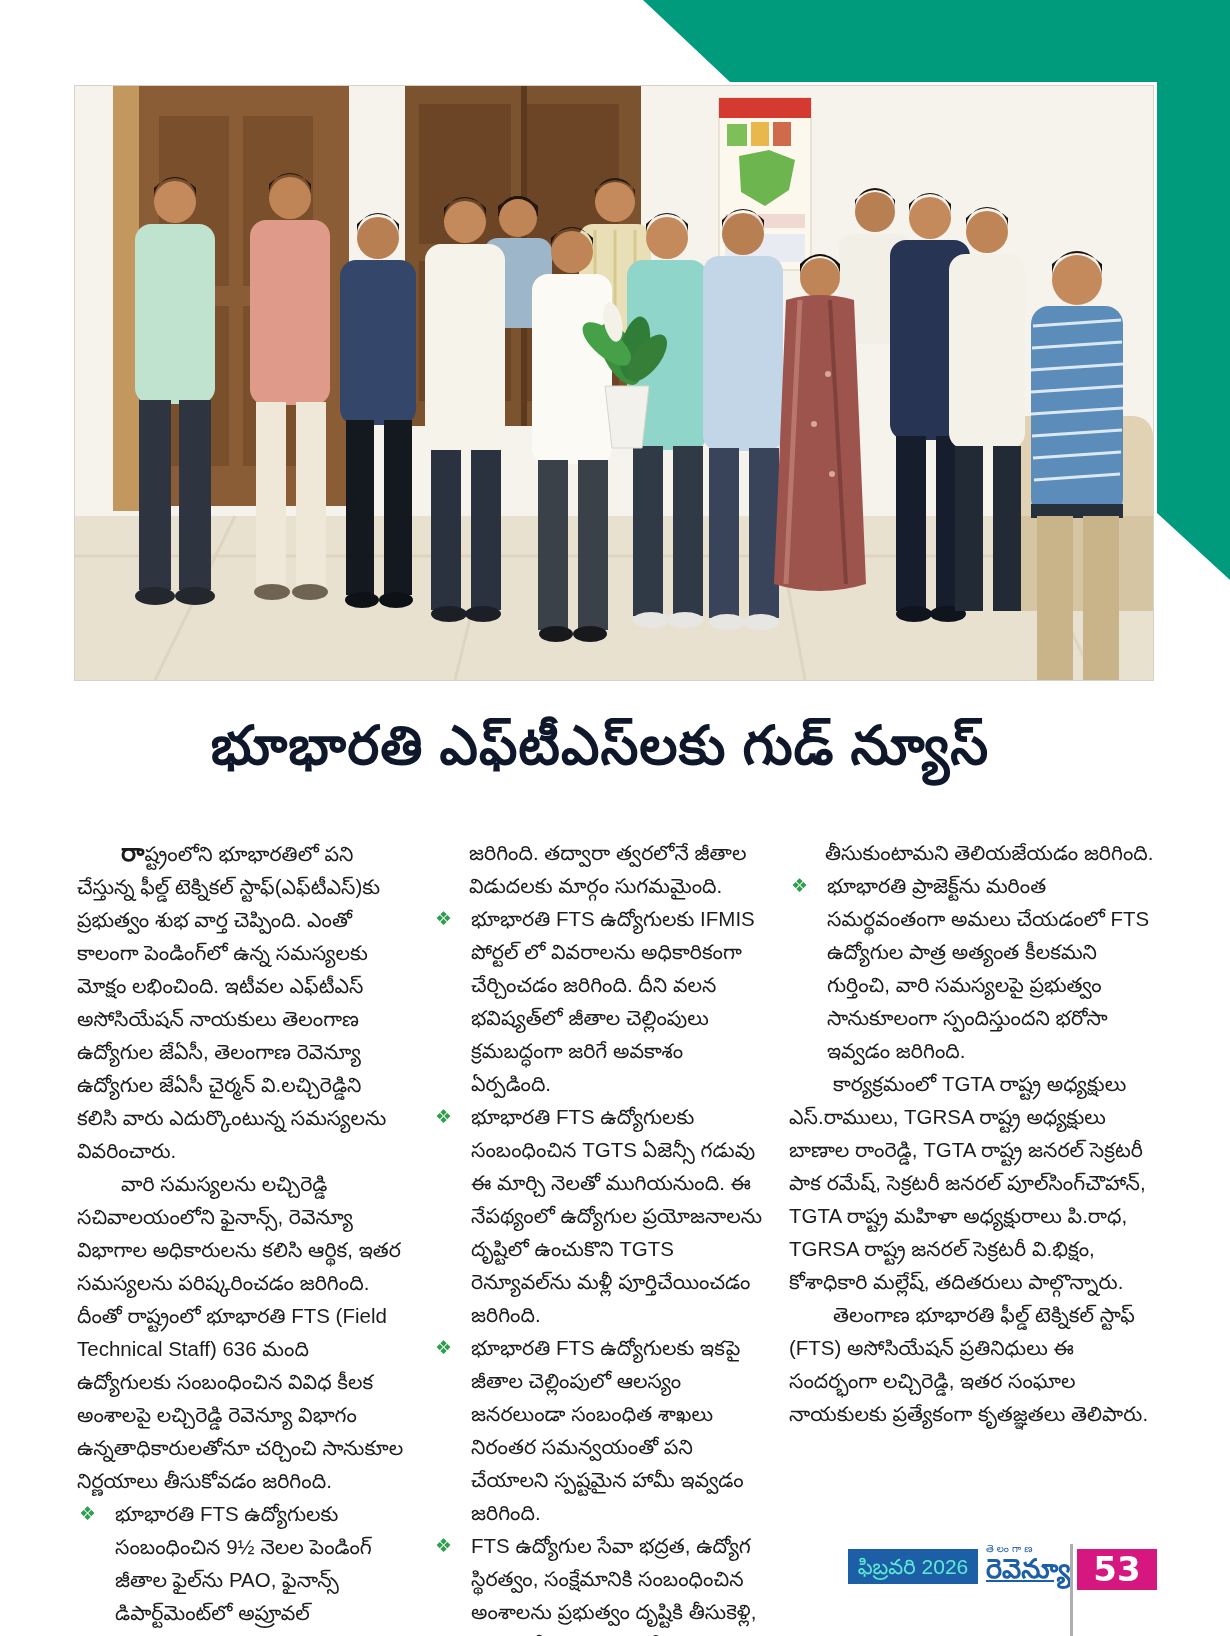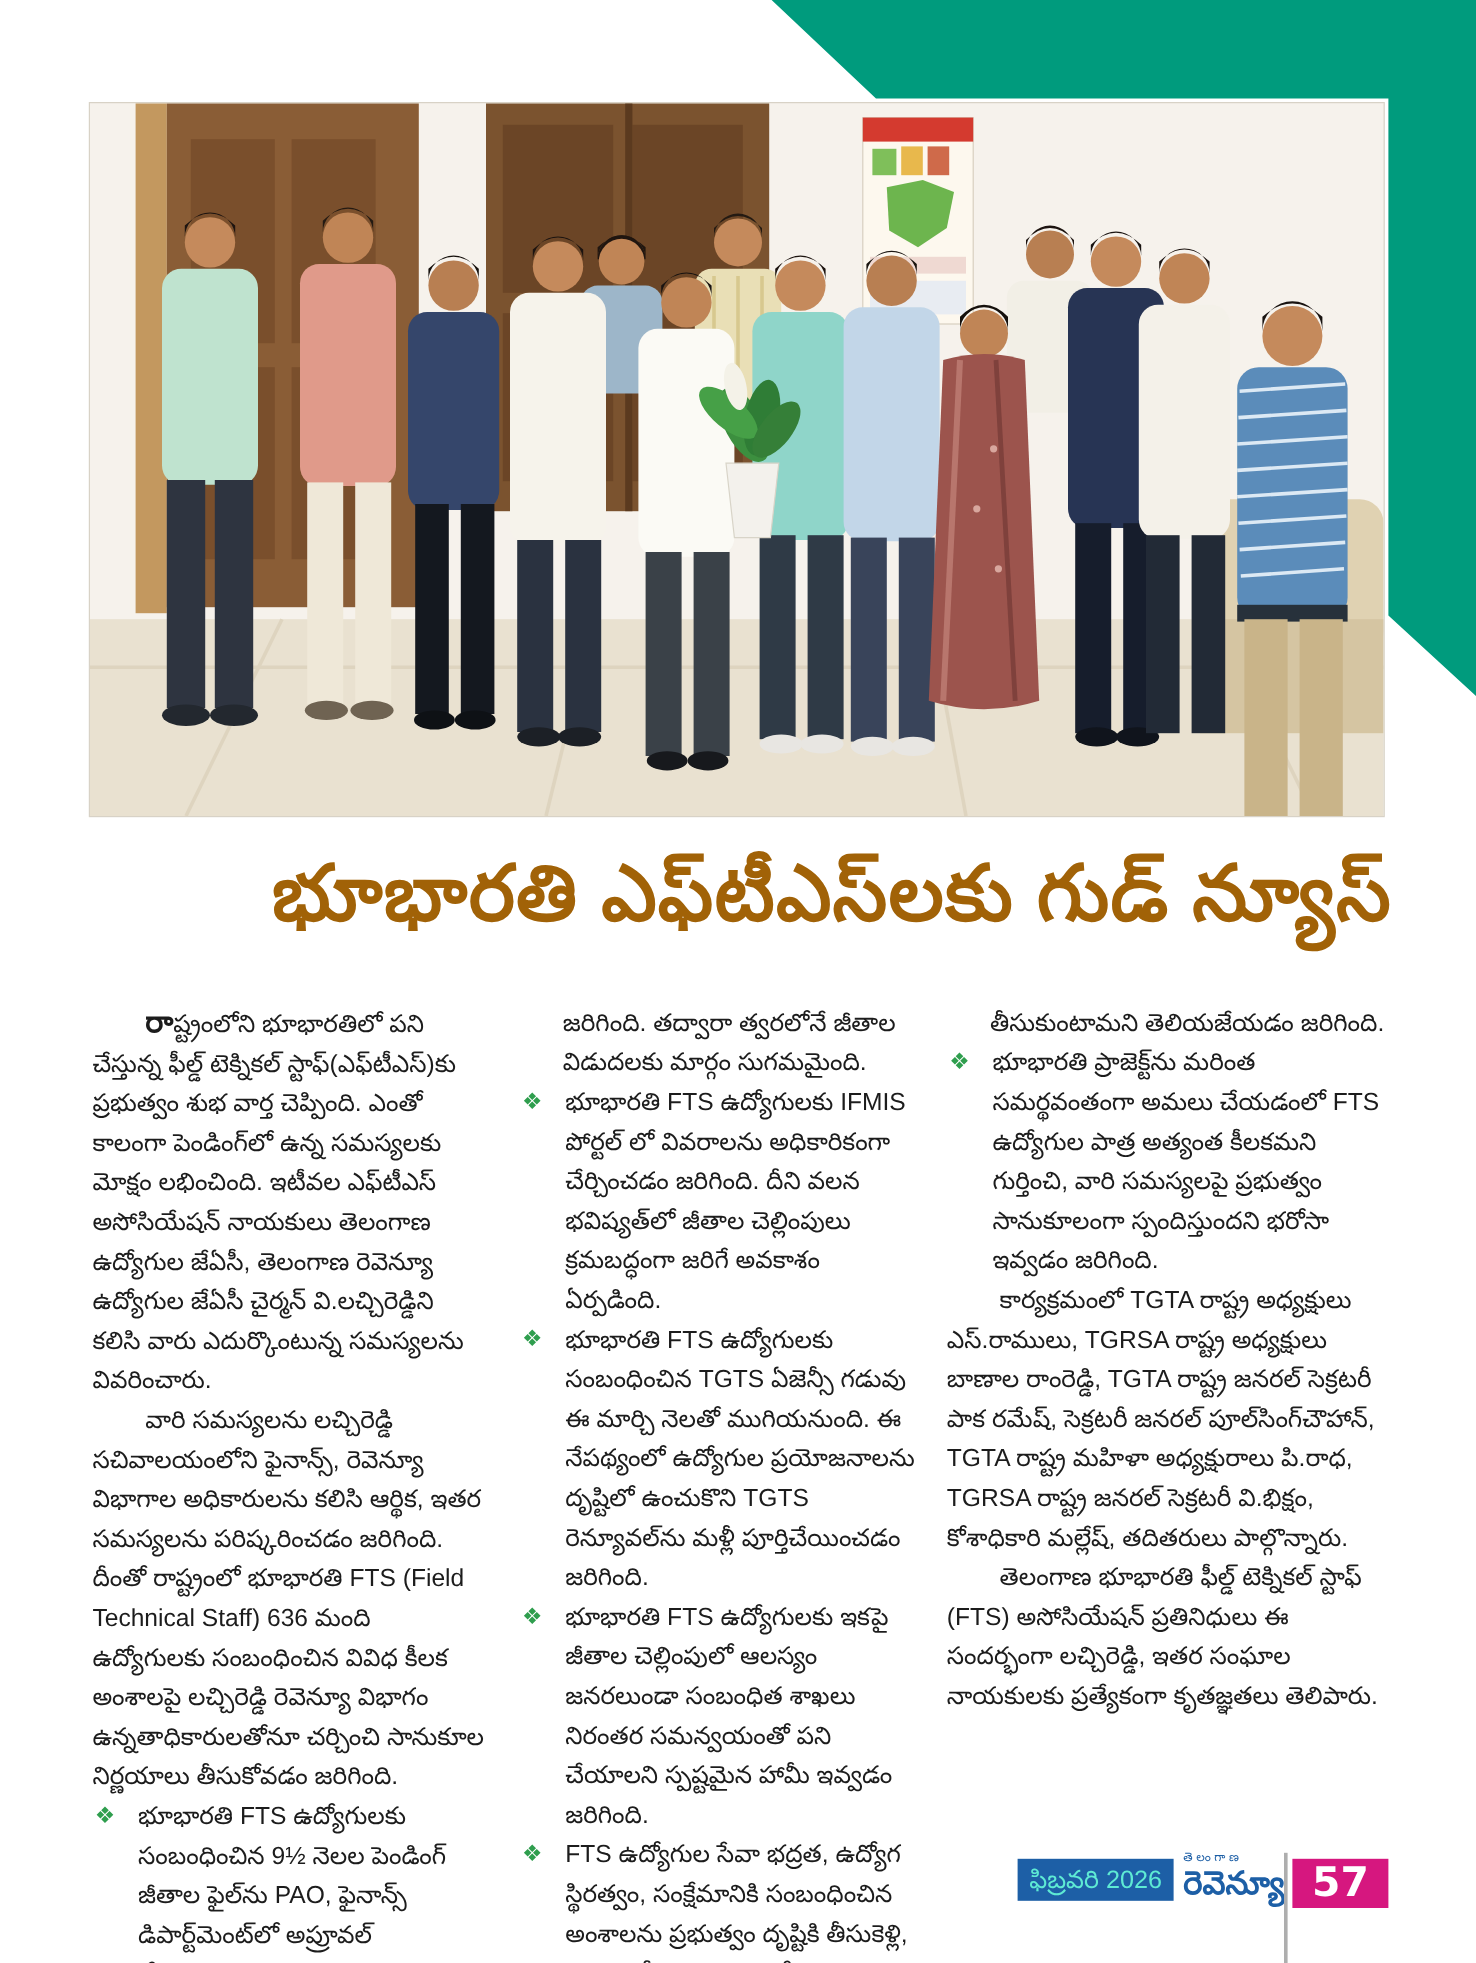--- a/index.html
+++ b/index.html
@@ -8,21 +8,21 @@
     font-family:"Liberation Sans",sans-serif;overflow:hidden;color:#1e1e1e;
   }
   
   .accent-svg{position:absolute;left:0;top:0;width:1230px;height:1636px;pointer-events:none;}
   
   .photo-wrap{position:absolute;left:75px;top:86px;width:1078px;height:594px;outline:1px solid #d8d2c6;background:#f3efe8;}
   .photo-wrap svg{display:block;}
   
   .headline{
     position:absolute;left:40px;top:692px;width:1120px;height:110px;
-    text-align:right;color:#a16207;font-weight:bold;font-size:65px;line-height:106px;
+    text-align:center;color:#0f172a;font-weight:bold;font-size:54px;line-height:106px;
     letter-spacing:1px;white-space:nowrap;
   }
   
   .article{position:absolute;left:77px;top:836px;width:1078px;display:flex;}
   .col{font-size:20.5px;line-height:33px;color:#1c1c1c;}
   .col1{width:330px;margin-right:26px;}
   .col2{width:330px;margin-right:26px;}
   .col3{width:366px;}
   .para{margin:0;text-indent:44px;}
   .para.noindent{text-indent:0;}
@@ -31,21 +31,21 @@
   .bullet .marker{flex:0 0 36px;color:#2f9e4e;font-size:19px;padding-left:2px;}
   .bullet .btext{flex:1;}
   .cont-block{padding-left:36px;}
   
   .date-box{
     position:absolute;left:848px;top:1549px;width:130px;height:35px;background:#1d5fa6;
     color:#5eead4;font-size:21px;text-align:center;line-height:35px;
   }
   .brand{position:absolute;left:986px;top:1544px;width:86px;color:#1d5fa6;line-height:1;}
   .brand .brand-top{font-size:10px;letter-spacing:3px;display:block;}
-  .brand .brand-main{font-size:27px;font-weight:bold;display:block;margin-top:2px;letter-spacing:0px;}
+  .brand .brand-main{font-size:27px;font-weight:bold;display:block;margin-top:2px;letter-spacing:0px;text-decoration:underline;}
   .vrule{position:absolute;left:1070px;top:1544px;width:3px;height:92px;background:#aeaeae;}
   .page-num-box{
     position:absolute;left:1077px;top:1549px;width:80px;height:41px;background:#d6177f;
     color:#ffffff;font-weight:bold;font-size:34px;text-align:center;line-height:41px;
     font-family:"DejaVu Sans","Liberation Sans",sans-serif;
   }
 </style>
 </head>
 <body>
 
@@ -275,15 +275,15 @@
       <p class="para">తెలంగాణ భూభారతి ఫీల్డ్ టెక్నికల్ స్టాఫ్ (FTS) అసోసియేషన్ ప్రతినిధులు ఈ సందర్భంగా లచ్చిరెడ్డి, ఇతర సంఘాల నాయకులకు ప్రత్యేకంగా కృతజ్ఞతలు తెలిపారు.</p>
     </div>
   </div>
 
   <div class="date-box">ఫిబ్రవరి 2026</div>
   <div class="brand">
     <span class="brand-top">తెలంగాణ</span>
     <span class="brand-main">రెవెన్యూ</span>
   </div>
   <div class="vrule"></div>
-  <div class="page-num-box">57</div>
+  <div class="page-num-box">53</div>
 
 </div>
 
 </body></html>

